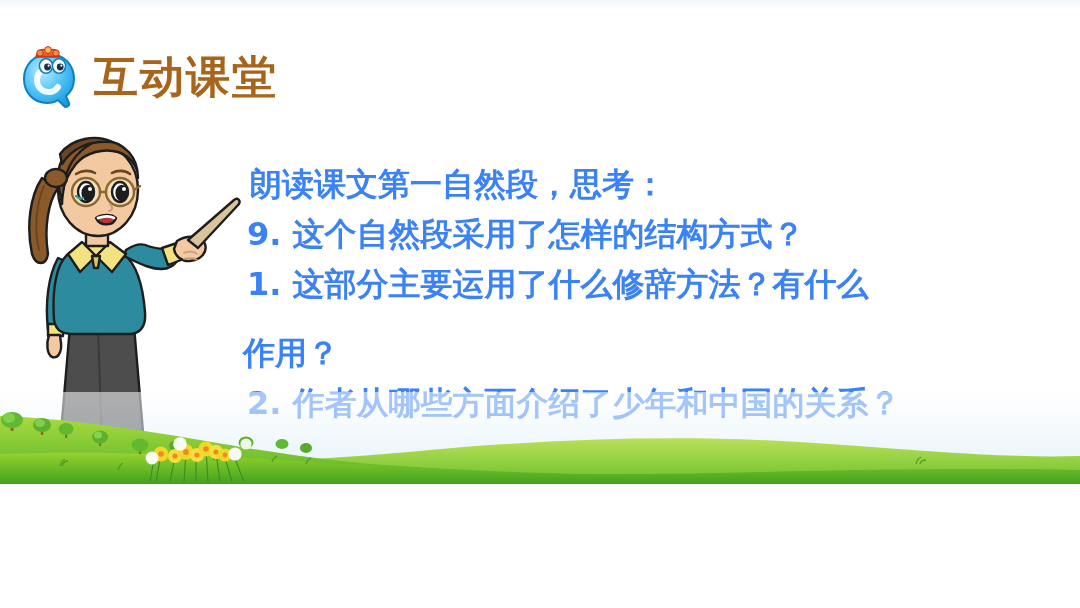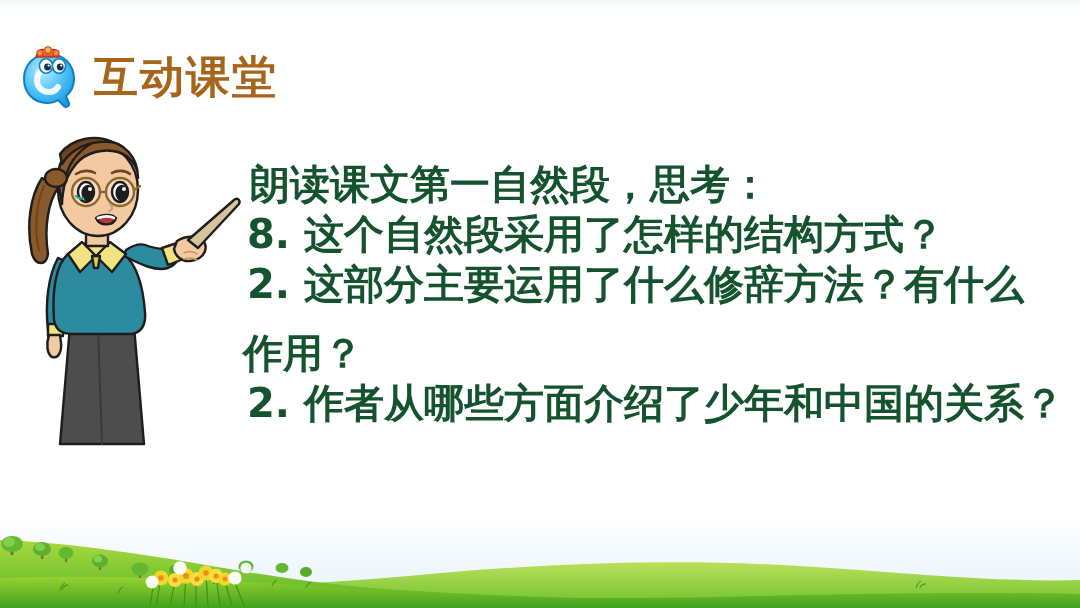--- a/index.html
+++ b/index.html
@@ -6,21 +6,21 @@
   html,body{margin:0;padding:0;}
   body{
     width:1080px;height:608px;
     background:#ffffff;
     font-family:"DejaVu Sans","Liberation Sans",sans-serif;
     overflow:hidden;
     position:relative;
   }
   .slide{
     position:absolute;inset:0;
-    width:1080px;height:608px;
+    width:1080px;height:484px;
     background:#ffffff;
     overflow:hidden;
   }
 
   
   .top-band{
     position:absolute;top:0;left:0;width:1080px;height:10px;
     background:linear-gradient(180deg,#f2f7fd 0%,#ffffff 100%);
   }
 
@@ -51,23 +51,23 @@
   }
   .teacher svg{display:block;}
 
   
   .content{
     position:absolute;left:241px;top:159px;
     width:830px;
   }
   .line{
     font-family:"DejaVu Sans","Liberation Sans",sans-serif;
-    font-size:40px;
+    font-size:32px;
     font-weight:600;
-    color:#14532d;
+    color:#3b82f6;
     line-height:50px;
     white-space:nowrap;
     letter-spacing:0px;
   }
   .line.lead{padding-left:9px;}
   .line.item{padding-left:6px;}
   .line.cont{padding-left:2px;margin-top:19px;}
 
   
   .scenery{
@@ -190,22 +190,22 @@
 
         <path d="M98 96 C101 99 101 102 97 103" fill="none" stroke="#c99a73" stroke-width="2"></path>
         <path d="M84 110 C90 106 100 106 104 110 C102 118 88 119 84 110 Z" fill="#b9353a"></path>
         <path d="M86 110 C92 108 98 108 102 110" fill="none" stroke="#ffffff" stroke-width="2.6"></path>
       </g>
     </svg>
   </div>
 
   <div class="content">
     <div class="line lead">朗读课文第一自然段，思考：</div>
-    <div class="line item">8. 这个自然段采用了怎样的结构方式？</div>
-    <div class="line item">2. 这部分主要运用了什么修辞方法？有什么</div>
+    <div class="line item">9. 这个自然段采用了怎样的结构方式？</div>
+    <div class="line item">1. 这部分主要运用了什么修辞方法？有什么</div>
     <div class="line cont">作用？</div>
     <div class="line item">2. 作者从哪些方面介绍了少年和中国的关系？</div>
   </div>
 
   <div class="scenery">
     <svg width="1080" height="92" viewBox="0 0 1080 92" xmlns="http://www.w3.org/2000/svg">
       <defs>
         <linearGradient id="skyg" x1="0" y1="0" x2="0" y2="1">
           <stop offset="0%" stop-color="#ffffff"></stop>
           <stop offset="100%" stop-color="#cfe7f7"></stop>

